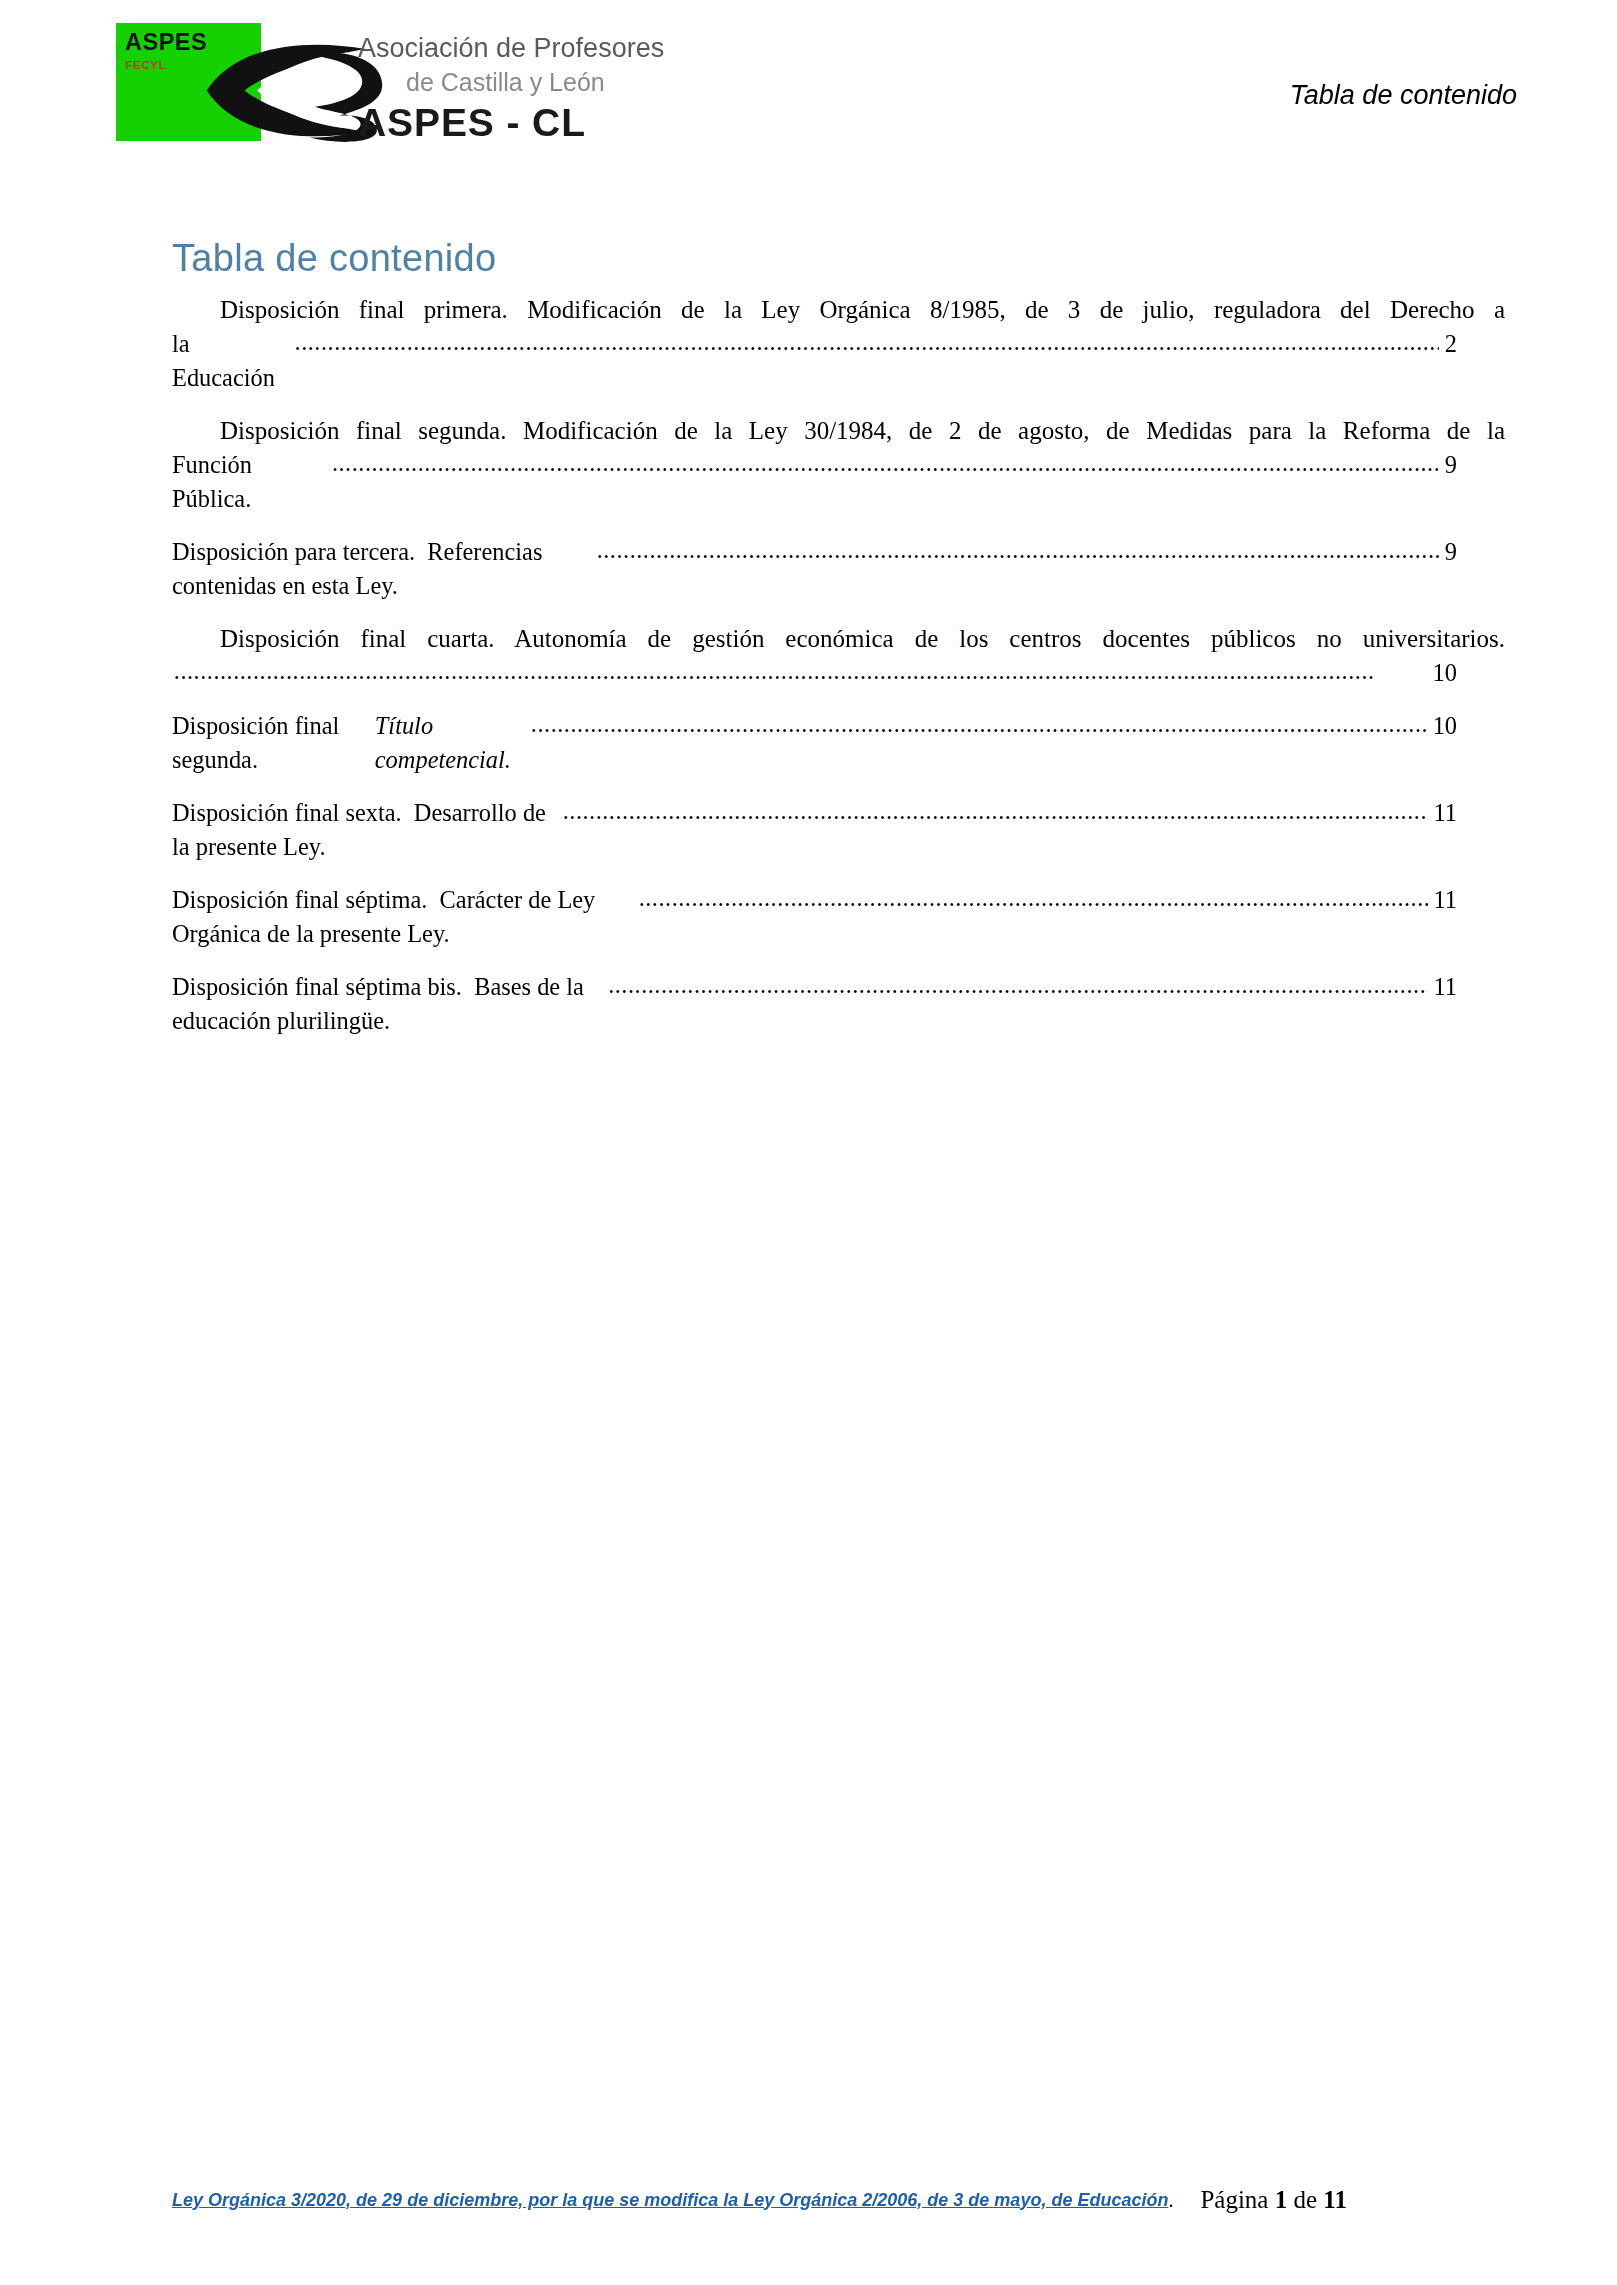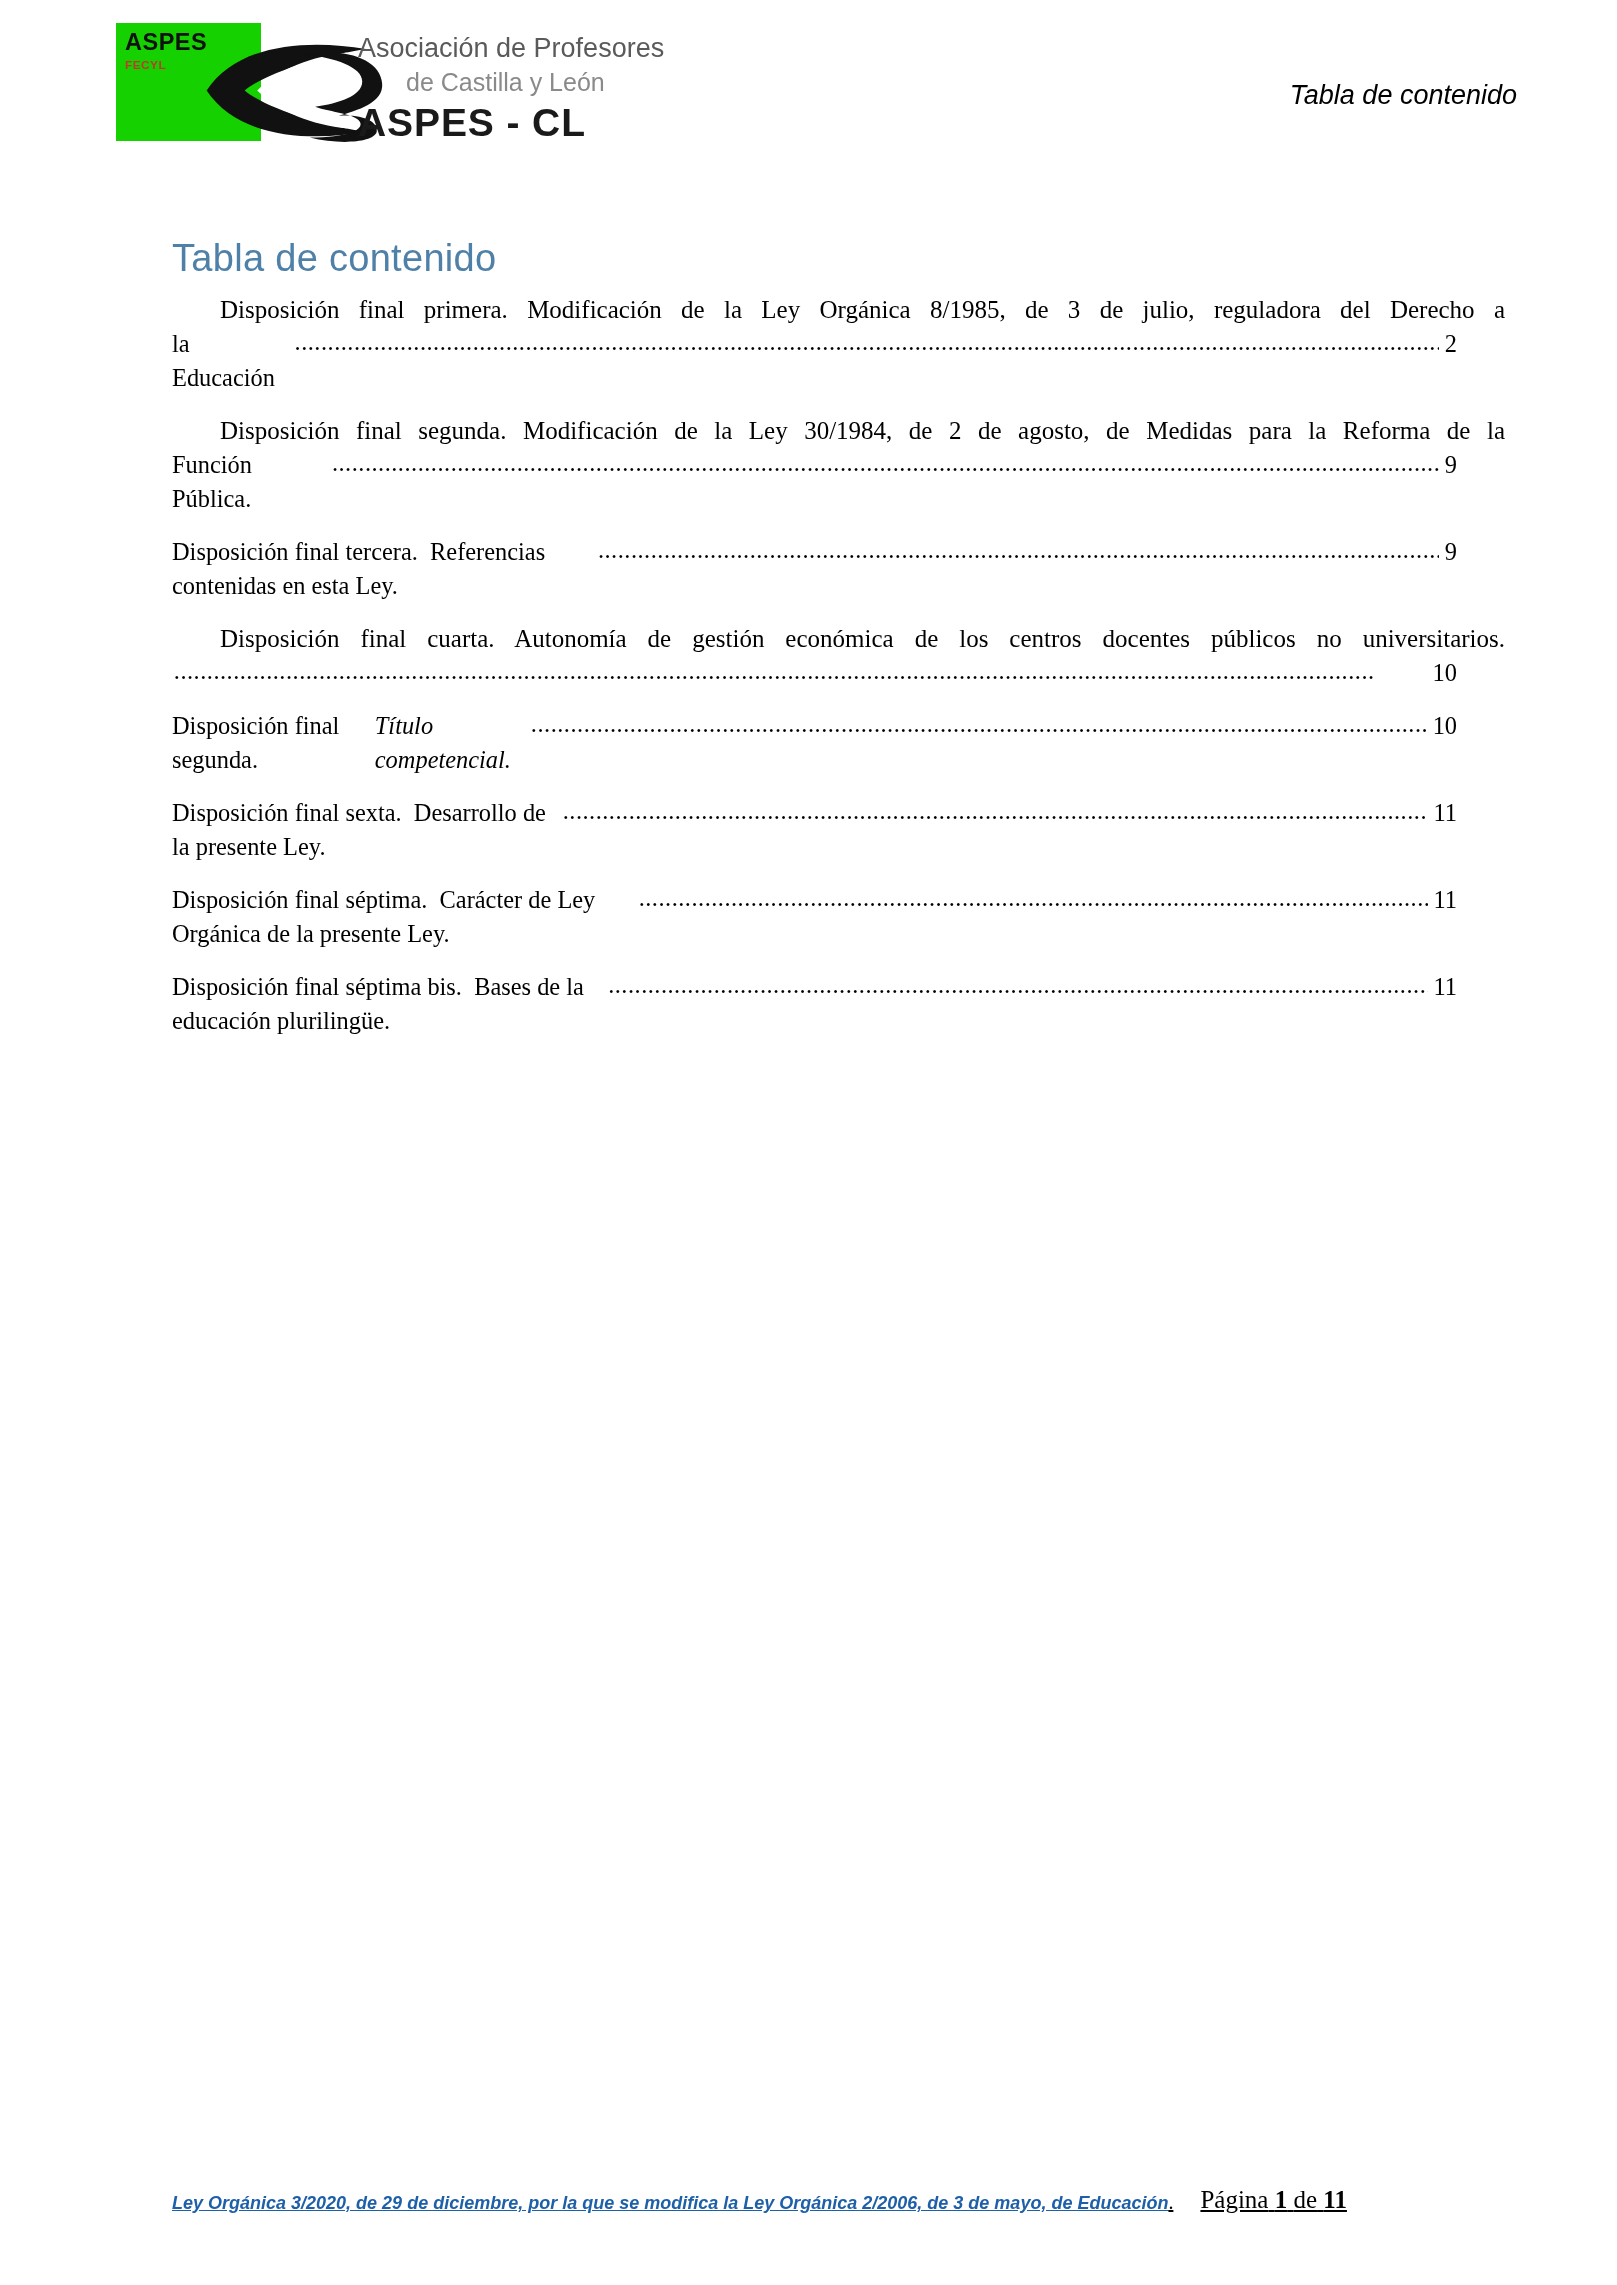--- a/index.html
+++ b/index.html
@@ -170,23 +170,22 @@
     margin-left: 48px;
   }
 
   
   .page-footer {
     position: absolute;
     left: 172px;
     bottom: 71px;
     width: 1285px;
     display: flex;
-    align-items: flex-end;
+    align-items: center;
     justify-content: flex-start;
-    text-decoration: underline;
   }
   .footer-link {
     font-family: "Liberation Sans", sans-serif;
     font-weight: bold;
     font-style: italic;
     font-size: 18px;
     color: #1d5fa8;
     text-decoration: underline;
     white-space: nowrap;
   }
@@ -238,21 +237,21 @@
     <div class="just-row">Disposición  final  segunda.   Modificación  de  la  Ley  30/1984,  de  2  de  agosto,  de  Medidas  para  la  Reforma  de  la</div>
     <div class="toc-line">
       <span class="toc-text">Función Pública. </span>
       <span class="dots">......................................................................................................................................................................................</span>
       <span class="pageno">9</span>
     </div>
   </div>
 
   <div class="toc-entry">
     <div class="toc-line">
-      <span class="toc-text">Disposición final tercera.  Referencias contenidas en esta Ley.</span>
+      <span class="toc-text">Disposición para tercera.  Referencias contenidas en esta Ley.</span>
       <span class="dots">......................................................................................................................................................................................</span>
       <span class="pageno">9</span>
     </div>
   </div>
 
   <div class="toc-entry">
     <div class="just-row">Disposición  final  cuarta.    Autonomía  de  gestión  económica  de  los  centros  docentes  públicos  no universitarios.</div>
     <div class="toc-line">
       <span class="toc-text"></span>
       <span class="dots">......................................................................................................................................................................................</span>

